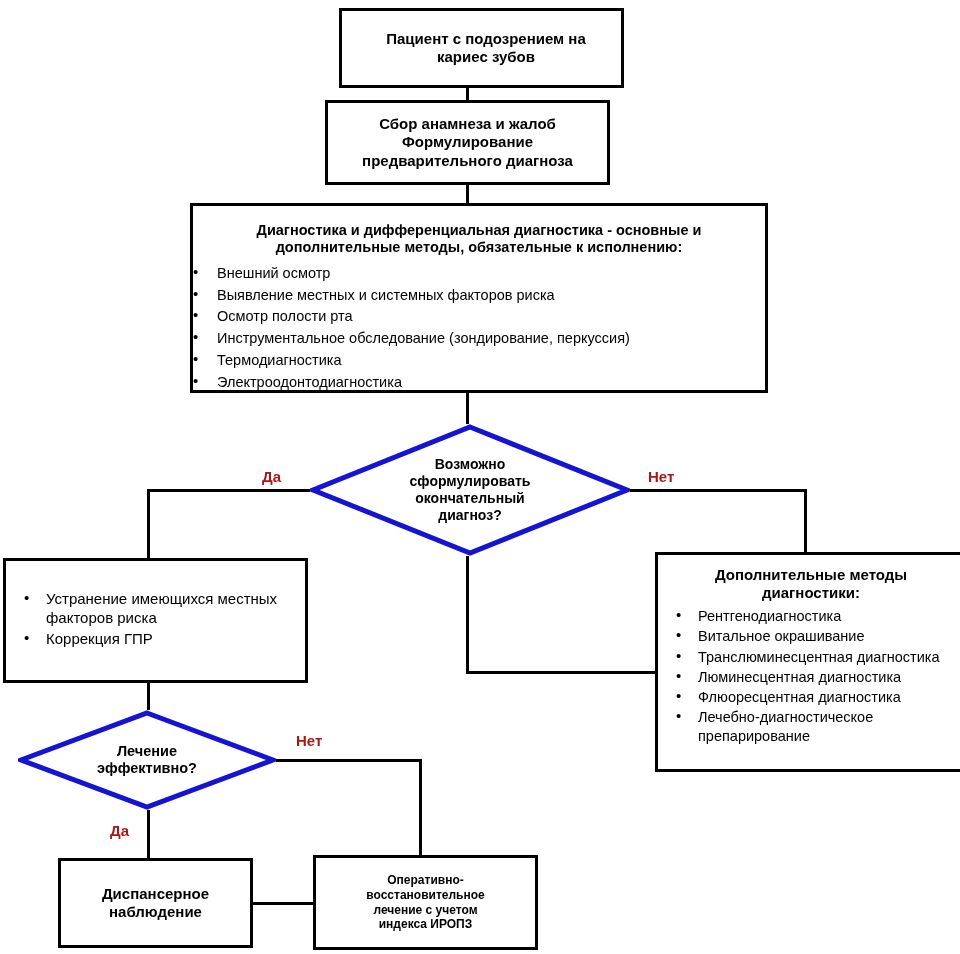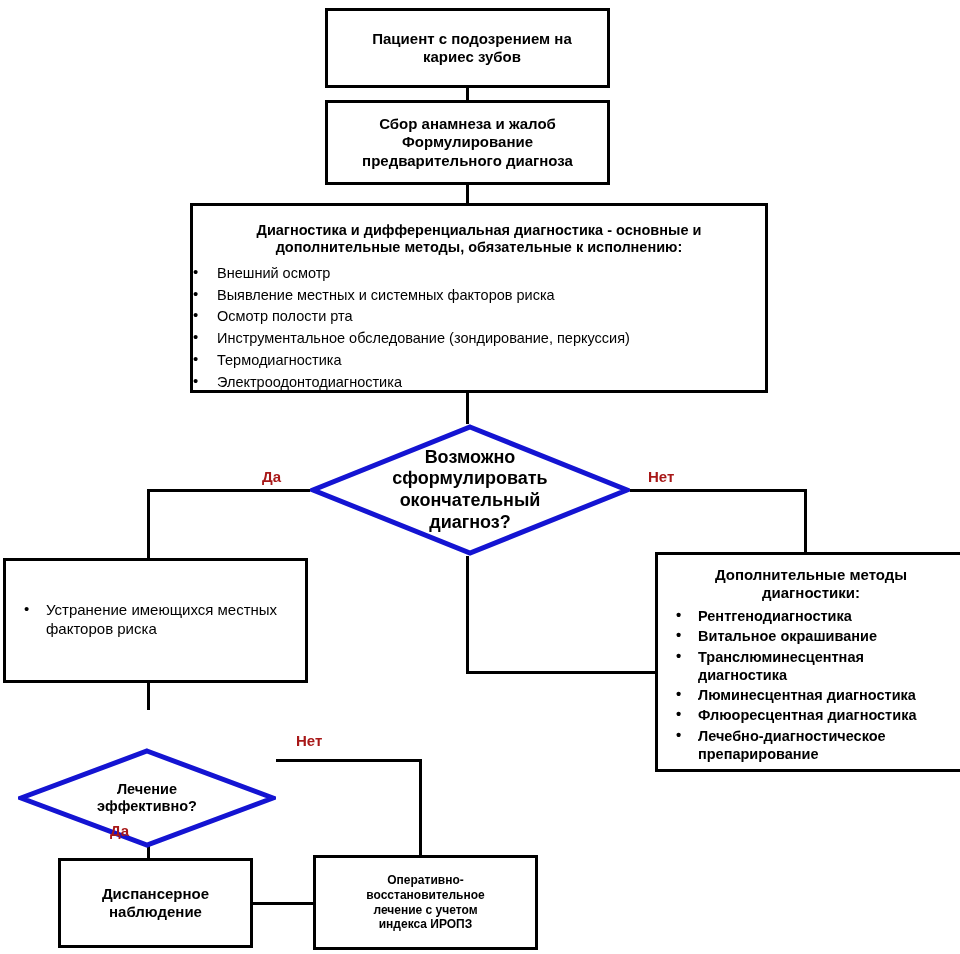--- a/index.html
+++ b/index.html
@@ -61,21 +61,21 @@
     content: "\2022";
     position: absolute;
     left: -24px;
     top: -1px;
     font-size: 15px;
     line-height: 1.26;
   }
 
   
   #box-patient {
-    left: 325px; top: 8px; width: 285px; height: 80px;
+    left: 339px; top: 8px; width: 285px; height: 80px;
     font-size: 15px;
     padding-left: 9px;
   }
   
   #box-anamnesis {
     left: 325px; top: 100px; width: 285px; height: 85px;
     font-size: 15px;
   }
   
   #box-diagnostics {
@@ -100,21 +100,21 @@
 
   
   #box-additional {
     left: 655px; top: 552px; width: 312px; height: 220px;
     justify-content: flex-start;
     padding-top: 11px;
     font-size: 14.5px;
   }
   #box-additional .heading { font-size: 15px; margin-bottom: 5px; }
   #box-additional ul.bullets { padding-left: 40px; }
-  #box-additional ul.bullets li { margin-bottom: 2px; font-weight: bold; }
+  #box-additional ul.bullets li { margin-bottom: 2px; }
   #box-additional ul.bullets li::before { left: -22px; }
 
   
   #box-dispensary {
     left: 58px; top: 858px; width: 195px; height: 90px;
     font-size: 15px;
   }
   
   #box-operative {
     left: 313px; top: 855px; width: 225px; height: 95px;
@@ -138,23 +138,23 @@
     white-space: pre-line;
   }
   .diamond svg {
     position: absolute;
     left: 0; top: 0;
     width: 100%; height: 100%;
   }
   #diamond-dx {
     left: 310px; top: 424px; width: 320px; height: 132px;
   }
-  #diamond-dx .dtext { font-size: 18px; }
+  #diamond-dx .dtext { font-size: 14px; }
   #diamond-eff {
-    left: 18px; top: 748px; width: 258px; height: 100px;
+    left: 18px; top: 710px; width: 258px; height: 100px;
   }
   #diamond-eff .dtext { font-size: 14.5px; }
 
   
   .edge-label {
     position: absolute;
     font-weight: bold;
     font-size: 15px;
     color: #A81818;
     white-space: nowrap;
@@ -227,20 +227,21 @@
 окончательный
 диагноз?</div>
   </div>
 
   <span class="edge-label" id="label-yes-dx">Да</span>
   <span class="edge-label" id="label-no-dx">Нет</span>
 
   <div class="node" id="box-treatment">
     <ul class="bullets">
       <li>Устранение имеющихся местных факторов риска</li>
+      <li>Коррекция ГПР</li>
     </ul>
   </div>
 
   <div class="node" id="box-additional">
     <div class="heading">Дополнительные методы
 диагностики:</div>
     <ul class="bullets">
       <li>Рентгенодиагностика</li>
       <li>Витальное окрашивание</li>
       <li>Транслюминесцентная диагностика</li>

